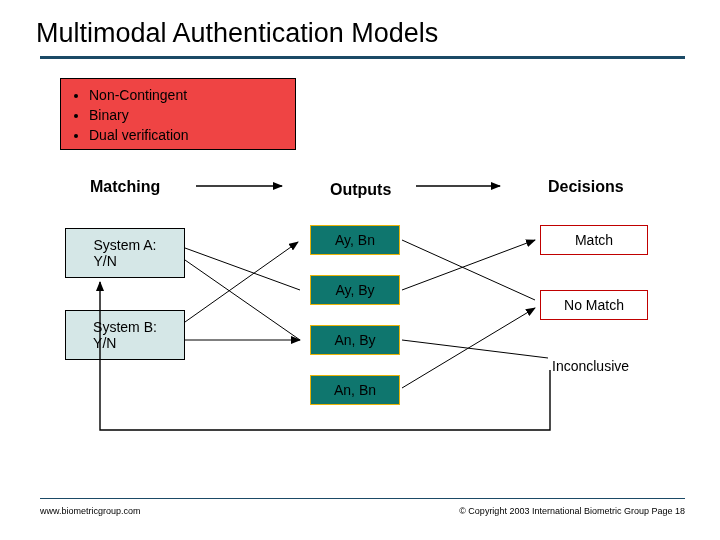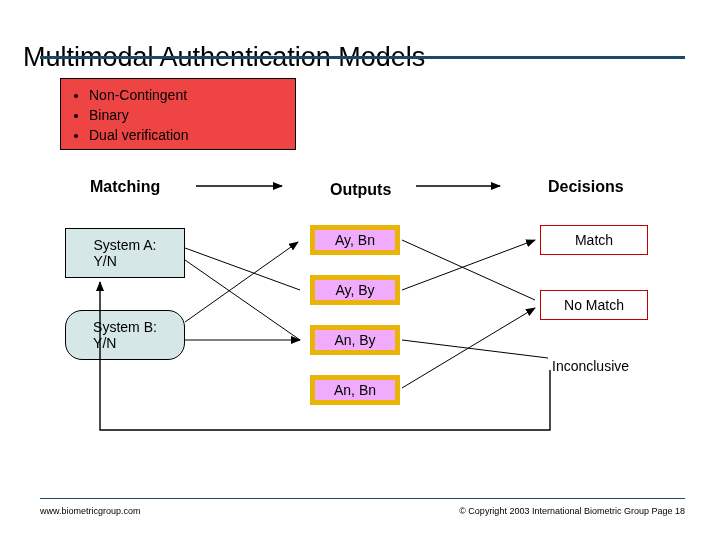--- a/index.html
+++ b/index.html
@@ -8,25 +8,24 @@
     padding: 0;
     width: 720px;
     height: 540px;
     background: #fff;
     font-family: Arial, Helvetica, sans-serif;
     position: relative;
     overflow: hidden;
   }
   .title {
     position: absolute;
-    left: 23px;
+    left: 36px;
     top: 18px;
     font-size: 27px;
     color: #000;
-    margin-top: 24px;
   }
   .title-rule {
     position: absolute;
     left: 40px;
     top: 56px;
     width: 645px;
     height: 0;
     border-top: 3px solid #1b4a66;
   }
   .types-box {
@@ -63,22 +62,22 @@
     display: flex;
     align-items: center;
     justify-content: center;
     font-size: 14px;
     white-space: pre-line;
   }
   .out-box {
     position: absolute;
     width: 90px;
     height: 30px;
-    border: 5px solid #eab308;
-    background: #f0abfc;
+    border: 1px solid #eab308;
+    background: #0f766e;
     display: flex;
     align-items: center;
     justify-content: center;
     font-size: 14px;
   }
   .dec-box {
     position: absolute;
     width: 108px;
     height: 30px;
     background: #fff;
@@ -137,21 +136,21 @@
     <li>Dual verification</li>
   </ul>
 </div>
 
 <div class="col-head" style="left:90px; top:178px;">Matching</div>
 <div class="col-head" style="left:330px; top:181px;">Outputs</div>
 <div class="col-head" style="left:548px; top:178px;">Decisions</div>
 
 <div class="sys-box" style="left:65px; top:228px;">System A:
 Y/N</div>
-<div class="sys-box" style="left:65px; top:310px;border-radius:17px;">System B:
+<div class="sys-box" style="left:65px; top:310px;">System B:
 Y/N</div>
 
 <div class="out-box" style="left:310px; top:225px;">Ay, Bn</div>
 <div class="out-box" style="left:310px; top:275px;">Ay, By</div>
 <div class="out-box" style="left:310px; top:325px;">An, By</div>
 <div class="out-box" style="left:310px; top:375px;">An, Bn</div>
 
 <div class="dec-box dec-border" style="left:540px; top:225px;">Match</div>
 <div class="dec-box dec-border" style="left:540px; top:290px;">No Match</div>
 <div class="inconclusive-text" style="left:552px; top:350px;margin-top:8px;">Inconclusive</div>

